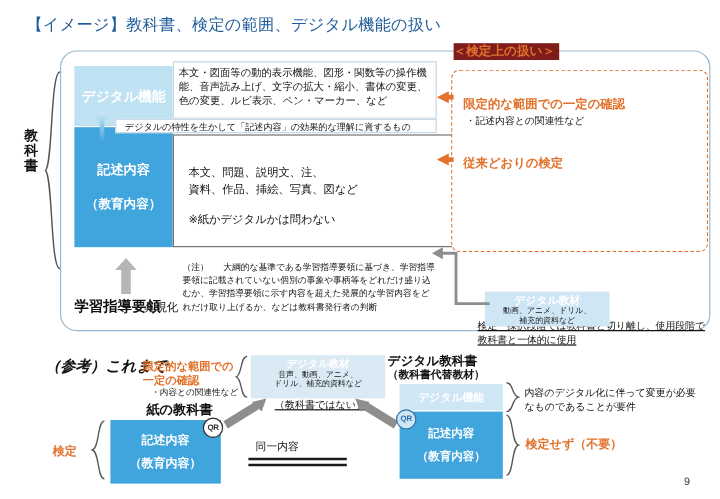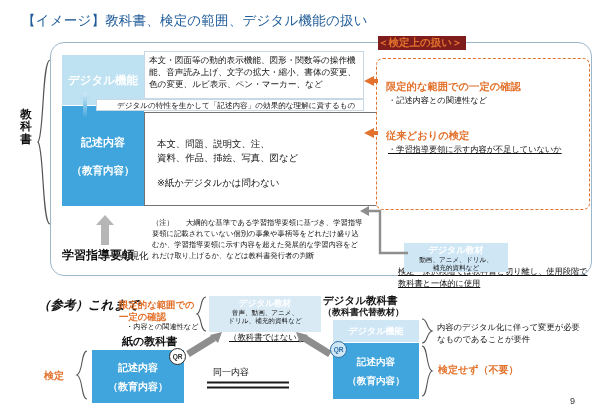--- a/index.html
+++ b/index.html
@@ -47,21 +47,21 @@
   #desc-box .l2{display:block;font-size:10.5px;}
 
   #func-text-box{
     left:144px;top:51px;width:220px;height:48px;background:#ffffff;
     border:1px solid #c8d8e4;font-size:8.6px;line-height:1.38;
     padding:3px 4px;box-sizing:border-box;color:#111;
   }
   #func-note{
     left:96px;top:99px;width:268px;height:12px;background:#ffffff;
     border:1px solid #c8d8e4;font-size:7.6px;line-height:11px;
-    padding-left:20px;box-sizing:border-box;color:#111;white-space:nowrap;
+    padding-left:7px;box-sizing:border-box;color:#111;white-space:nowrap;
   }
   #desc-text-box{
     left:144px;top:112px;width:254px;height:94px;background:#ffffff;
     border:1px solid #737373;font-size:9.4px;line-height:1.5;
     padding:24px 0 0 12px;box-sizing:border-box;color:#111;
   }
   #desc-text-box .gap{display:block;height:11px;}
 
   
   #uparrow-digital{left:80px;top:92px;width:10px;height:26px;}
@@ -222,21 +222,20 @@
 </div>
 
 <div class="abs" id="kentei-box"></div>
 <div class="abs" id="kentei-title">＜検定上の扱い＞</div>
 
 <div class="abs kentei-h" id="kentei-h1">限定的な範囲での一定の確認</div>
 <div class="abs kentei-li" id="kentei-l1">・記述内容との関連性など</div>
 
 <div class="abs kentei-h" id="kentei-h2">従来どおりの検定</div>
 <div class="abs kentei-li" id="kentei-l2">
-  <div class="u">・学習指導要領に示す内容が不足していないか</div>
 </div>
 
 <div class="abs" style="left:364px;top:76px;">
   <svg width="14" height="10" viewBox="0 0 14 10">
       <polygon points="0,5 10,0 10,3 14,3 14,7 10,7 10,10" fill="#e2722c"></polygon>
     </svg>
 </div>
 <div class="abs" style="left:364px;top:128px;">
   <svg width="14" height="10" viewBox="0 0 14 10">
       <polygon points="0,5 10,0 10,3 14,3 14,7 10,7 10,10" fill="#e2722c"></polygon>

